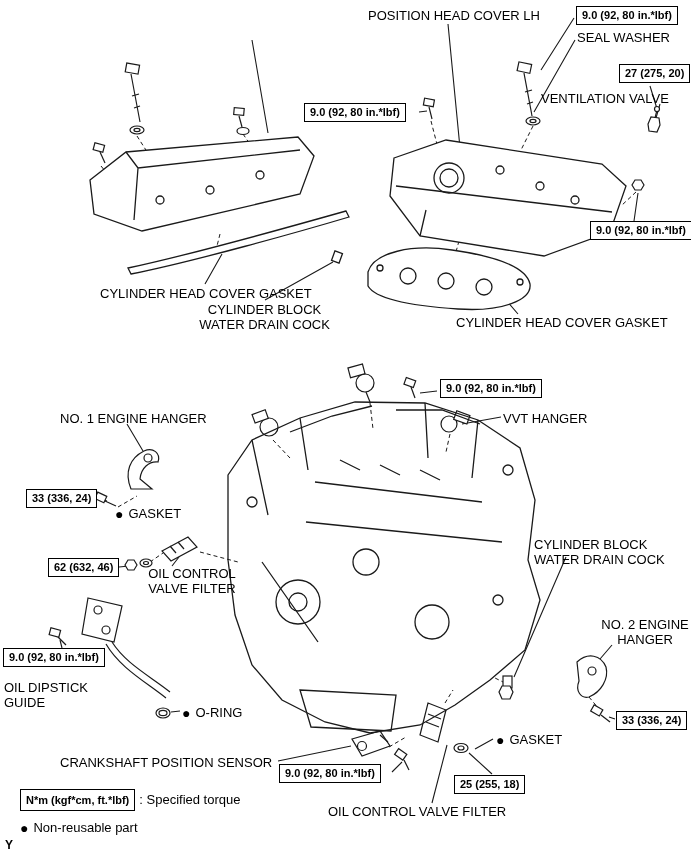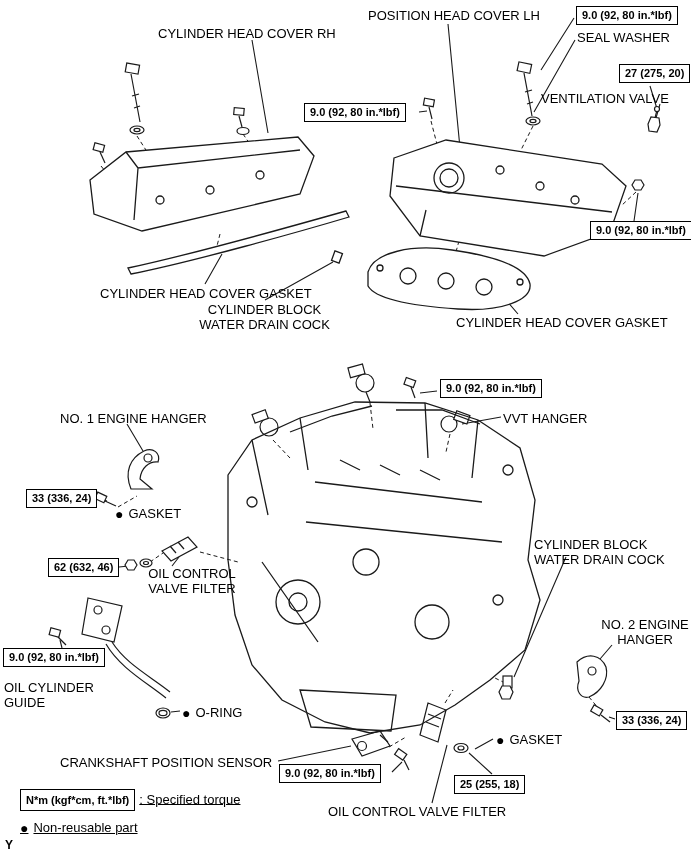--- a/index.html
+++ b/index.html
@@ -13,21 +13,21 @@
     white-space:nowrap;letter-spacing:0;
   }
   .wrap{white-space:normal;}
   .ctr{text-align:center;}
   .tbox{
     position:absolute;border:1.6px solid #000;background:#fff;
     font-size:11px;font-weight:bold;line-height:13px;padding:2px 5px;white-space:nowrap;
     z-index:3;
   }
   .dot{font-size:14px;line-height:13px;margin-right:5px;vertical-align:-1px;}
-  .legend-row{position:absolute;font-size:13px;line-height:16px;white-space:nowrap;text-decoration:underline;}
+  .legend-row{position:absolute;font-size:13px;line-height:16px;white-space:nowrap;}
   .tbox-inline{
     display:inline-block;border:1.6px solid #000;background:#fff;
     font-size:11px;font-weight:bold;padding:2px 5px;vertical-align:middle;
   }
   .legend-text{margin-left:4px;vertical-align:middle;}
   .page-marker{position:absolute;font-size:12px;font-weight:bold;}
 </style>
 </head>
 <body>
 
@@ -154,34 +154,33 @@
       <path d="M315,482 L482,502 M306,522 L502,542 M262,562 L318,642"></path>
       <path d="M300,690 L396,695 L391,731 L311,727 Z"></path>
       <path d="M290,432 L332,416 L372,406 M396,410 L442,410 L480,424"></path>
       <circle cx="252" cy="502" r="5"></circle>
         <circle cx="508" cy="470" r="5"></circle>
         <circle cx="498" cy="600" r="5"></circle>
       <path d="M340,460 L360,470 M380,465 L400,475 M420,470 L440,480"></path>
     </g>
   </svg>
 
-  <div class="lbl" style="left:158px;top:26px">CYLINDER HEAD COVER RH</div>
   <div class="lbl" style="left:368px;top:8px">POSITION HEAD COVER LH</div>
   <div class="lbl" style="left:577px;top:30px">SEAL WASHER</div>
   <div class="lbl" style="left:541px;top:91px">VENTILATION VALVE</div>
   <div class="lbl" style="left:100px;top:286px">CYLINDER HEAD COVER GASKET</div>
   <div class="lbl wrap ctr" style="left:192px;top:302px;width:145px">CYLINDER BLOCK WATER DRAIN COCK</div>
   <div class="lbl" style="left:456px;top:315px">CYLINDER HEAD COVER GASKET</div>
   <div class="lbl" style="left:503px;top:411px">VVT HANGER</div>
   <div class="lbl" style="left:60px;top:411px">NO. 1 ENGINE HANGER</div>
   <div class="lbl" style="left:115px;top:506px"><span class="dot">●</span><span>GASKET</span></div>
   <div class="lbl wrap ctr" style="left:142px;top:566px;width:100px">OIL CONTROL VALVE FILTER</div>
   <div class="lbl wrap" style="left:534px;top:537px;width:142px">CYLINDER BLOCK WATER DRAIN COCK</div>
   <div class="lbl wrap ctr" style="left:593px;top:617px;width:104px">NO. 2 ENGINE HANGER</div>
-  <div class="lbl wrap" style="left:4px;top:680px;width:95px">OIL CYLINDER GUIDE</div>
+  <div class="lbl wrap" style="left:4px;top:680px;width:95px">OIL DIPSTICK GUIDE</div>
   <div class="lbl" style="left:182px;top:705px"><span class="dot">●</span><span>O-RING</span></div>
   <div class="lbl" style="left:60px;top:755px">CRANKSHAFT POSITION SENSOR</div>
   <div class="lbl" style="left:496px;top:732px"><span class="dot">●</span><span>GASKET</span></div>
   <div class="lbl" style="left:328px;top:804px">OIL CONTROL VALVE FILTER</div>
 
   <div class="tbox" style="left:576px;top:6px">9.0 (92, 80 in.*lbf)</div>
   <div class="tbox" style="left:619px;top:64px">27 (275, 20)</div>
   <div class="tbox" style="left:304px;top:103px">9.0 (92, 80 in.*lbf)</div>
   <div class="tbox" style="left:590px;top:221px">9.0 (92, 80 in.*lbf)</div>
   <div class="tbox" style="left:440px;top:379px">9.0 (92, 80 in.*lbf)</div>

